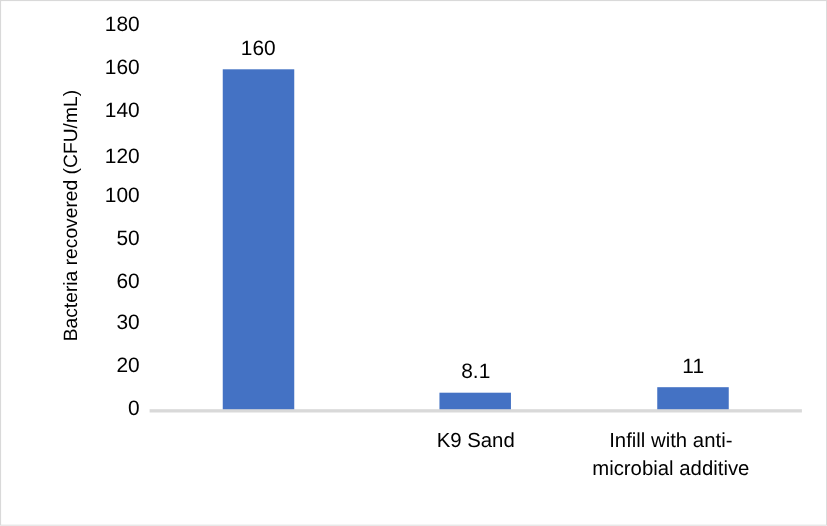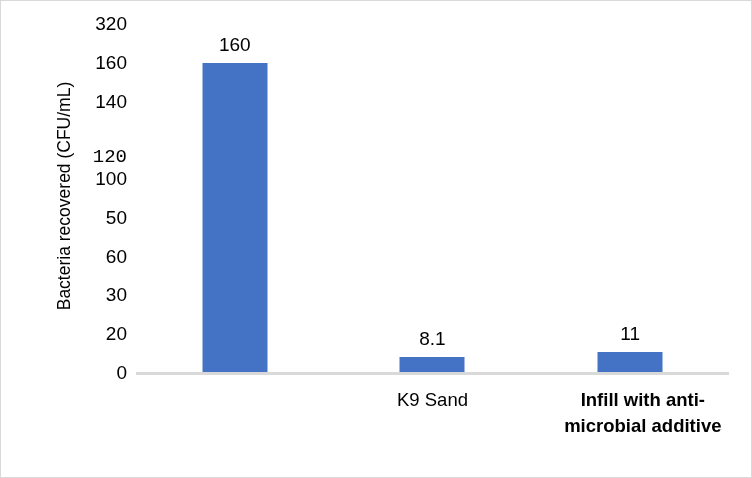--- a/index.html
+++ b/index.html
@@ -116,24 +116,24 @@
   }
 </style>
 </head>
 <body>
 
 <div id="chart-frame" style="border-color: rgb(217, 217, 217); background: rgb(255, 255, 255);">
 
   <div id="y-axis-title">Bacteria recovered (CFU/mL)</div>
 
   <div id="y-tick-labels">
-      <div class="y-tick" style="top: 22px;">320</div>
+      <div class="y-tick" style="top: 22px;">180</div>
       <div class="y-tick" style="top: 60.7778px;">160</div>
       <div class="y-tick" style="top: 99.5556px;">140</div>
-      <div class="y-tick" style="top: 156px; font-family: Liberation Mono, monospace;">120</div>
+      <div class="y-tick" style="top: 142px;">120</div>
       <div class="y-tick" style="top: 177.111px;">100</div>
       <div class="y-tick" style="top: 215.889px;">50</div>
       <div class="y-tick" style="top: 254.667px;">60</div>
       <div class="y-tick" style="top: 293.444px;">30</div>
       <div class="y-tick" style="top: 332.222px;">20</div>
       <div class="y-tick" style="top: 371px;">0</div>
     </div>
 
   <div id="plot-area">
       <div class="bar-slot" style="left: 0px; width: 197.667px;">
@@ -149,19 +149,19 @@
         <div class="bar-label" style="bottom: 30.3278px;">11</div>
       </div>
     </div>
 
   <div id="baseline" style="background: rgb(217, 217, 217);"></div>
 
   <div id="category-labels">
       <div class="cat-label" style="left: 197.667px; width: 197.667px;">
         <div>K9 Sand</div>
       </div>
-      <div class="cat-label" style="left: 408px; width: 197.667px; font-weight: bold;">
+      <div class="cat-label" style="left: 375px; width: 197.667px;">
         <div>Infill with anti-</div>
         <div>microbial additive</div>
       </div>
     </div>
 
 </div>
 
 </body></html>

